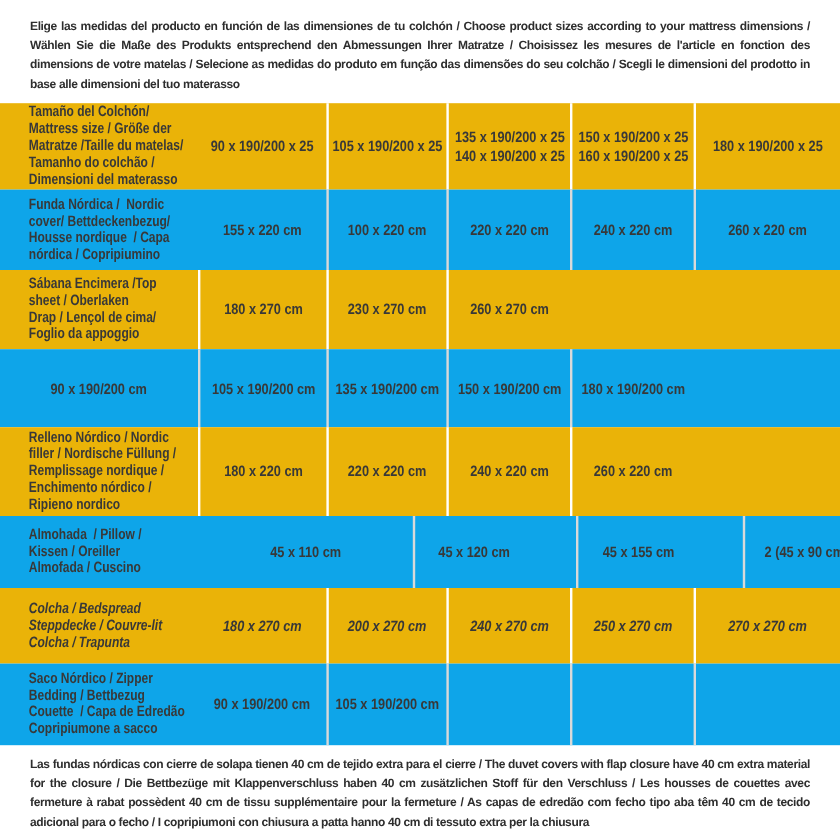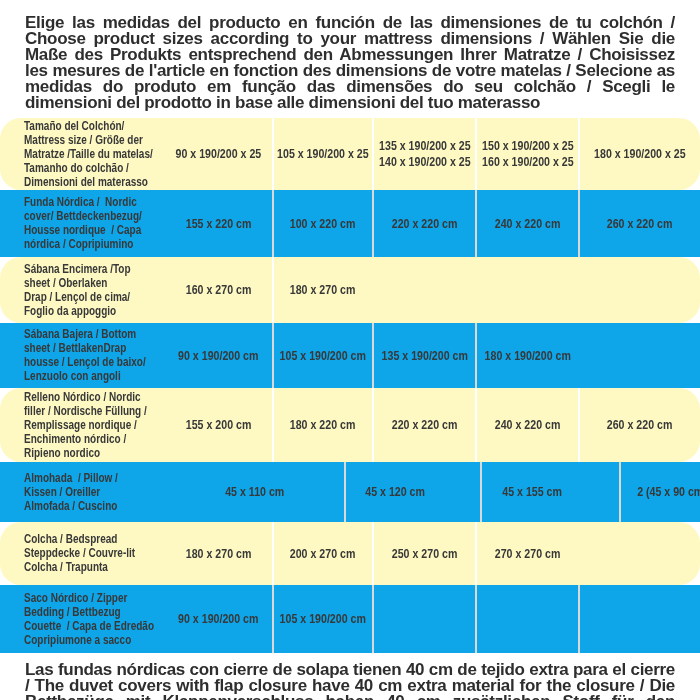--- a/index.html
+++ b/index.html
@@ -11,44 +11,44 @@
     overflow: hidden;
     font-family: "Liberation Sans", sans-serif;
   }
   .page { width: 700px; height: 700px; position: relative; }
 
   
   .note {
     margin: 0 25px;
     color: #2e2e2e;
     font-weight: bold;
-    font-size: 17px;
+    font-size: 10px;
     line-height: 16px;
     text-align: justify;
     letter-spacing: -0.3px;
   }
   .note.top { padding-top: 15px; }
   .note.bottom { padding-top: 9px; }
 
   
   .size-table { margin-top: 7px; width: 700px; }
   .t-row {
     display: grid;
     grid-template-columns: 165px 107px 100px 103px 103px 122px;
     align-items: center;
   }
-  .t-row.gray  { background: #fef9c3; border-radius: 21px; --sep: #ffffff; }
+  .t-row.gray  { background: #eab308; --sep: #ffffff; }
   .t-row.white { background: #0ea5e9; --sep: #d9d9d9; }
   .r1 { min-height: 72px; }
   .r2 { min-height: 67px; }
   .r3 { min-height: 66px; }
   .r4 { min-height: 65px; }
   .r5 { min-height: 74px; }
   .r6 { min-height: 60px; gap: 36px; }
-  .r7 { min-height: 63px; }
+  .r7 { min-height: 63px; font-style: italic; }
   .r8 { min-height: 68px; }
 
   .label-cell {
     padding-left: 24px;
     align-self: center;
   }
   .label-cell .pre {
     display: inline-block;
     white-space: pre;
     font-weight: bold;
@@ -132,56 +132,55 @@
       <div class="val-cell sep">
           <span class="pre">260 x 220 cm</span>
         </div>
     </div>
 
     <div class="t-row gray r3">
       <div class="label-cell"><span class="pre">Sábana Encimera /Top
 sheet / Oberlaken
 Drap / Lençol de cima/
 Foglio da appoggio</span></div>
-      <div class="val-cell">
-          <span class="pre">160 x 270 cm</span>
-        </div>
       <div class="val-cell sep">
           <span class="pre">180 x 270 cm</span>
         </div>
+      <div class="val-cell sep">
+          <span class="pre">230 x 270 cm</span>
+        </div>
+      <div class="val-cell sep">
+          <span class="pre">260 x 270 cm</span>
+        </div>
     </div>
 
     <div class="t-row white r4">
-      <div class="label-cell"><span class="pre">Sábana Bajera / Bottom
-sheet / BettlakenDrap
-housse / Lençol de baixo/
-Lenzuolo con angoli</span></div>
       <div class="val-cell">
           <span class="pre">90 x 190/200 cm</span>
         </div>
       <div class="val-cell sep">
           <span class="pre">105 x 190/200 cm</span>
         </div>
       <div class="val-cell sep">
           <span class="pre">135 x 190/200 cm</span>
+        </div>
+      <div class="val-cell sep">
+          <span class="pre">150 x 190/200 cm</span>
         </div>
       <div class="val-cell sep">
           <span class="pre">180 x 190/200 cm</span>
         </div>
     </div>
 
     <div class="t-row gray r5">
       <div class="label-cell"><span class="pre">Relleno Nórdico / Nordic
 filler / Nordische Füllung /
 Remplissage nordique /
 Enchimento nórdico /
 Ripieno nordico</span></div>
-      <div class="val-cell">
-          <span class="pre">155 x 200 cm</span>
-        </div>
       <div class="val-cell sep">
           <span class="pre">180 x 220 cm</span>
         </div>
       <div class="val-cell sep">
           <span class="pre">220 x 220 cm</span>
         </div>
       <div class="val-cell sep">
           <span class="pre">240 x 220 cm</span>
         </div>
       <div class="val-cell sep">
@@ -212,20 +211,23 @@
 
     <div class="t-row gray r7">
       <div class="label-cell"><span class="pre">Colcha / Bedspread
 Steppdecke / Couvre-lit
 Colcha / Trapunta</span></div>
       <div class="val-cell">
           <span class="pre">180 x 270 cm</span>
         </div>
       <div class="val-cell sep">
           <span class="pre">200 x 270 cm</span>
+        </div>
+      <div class="val-cell sep">
+          <span class="pre">240 x 270 cm</span>
         </div>
       <div class="val-cell sep">
           <span class="pre">250 x 270 cm</span>
         </div>
       <div class="val-cell sep">
           <span class="pre">270 x 270 cm</span>
         </div>
     </div>
 
     <div class="t-row white r8">

